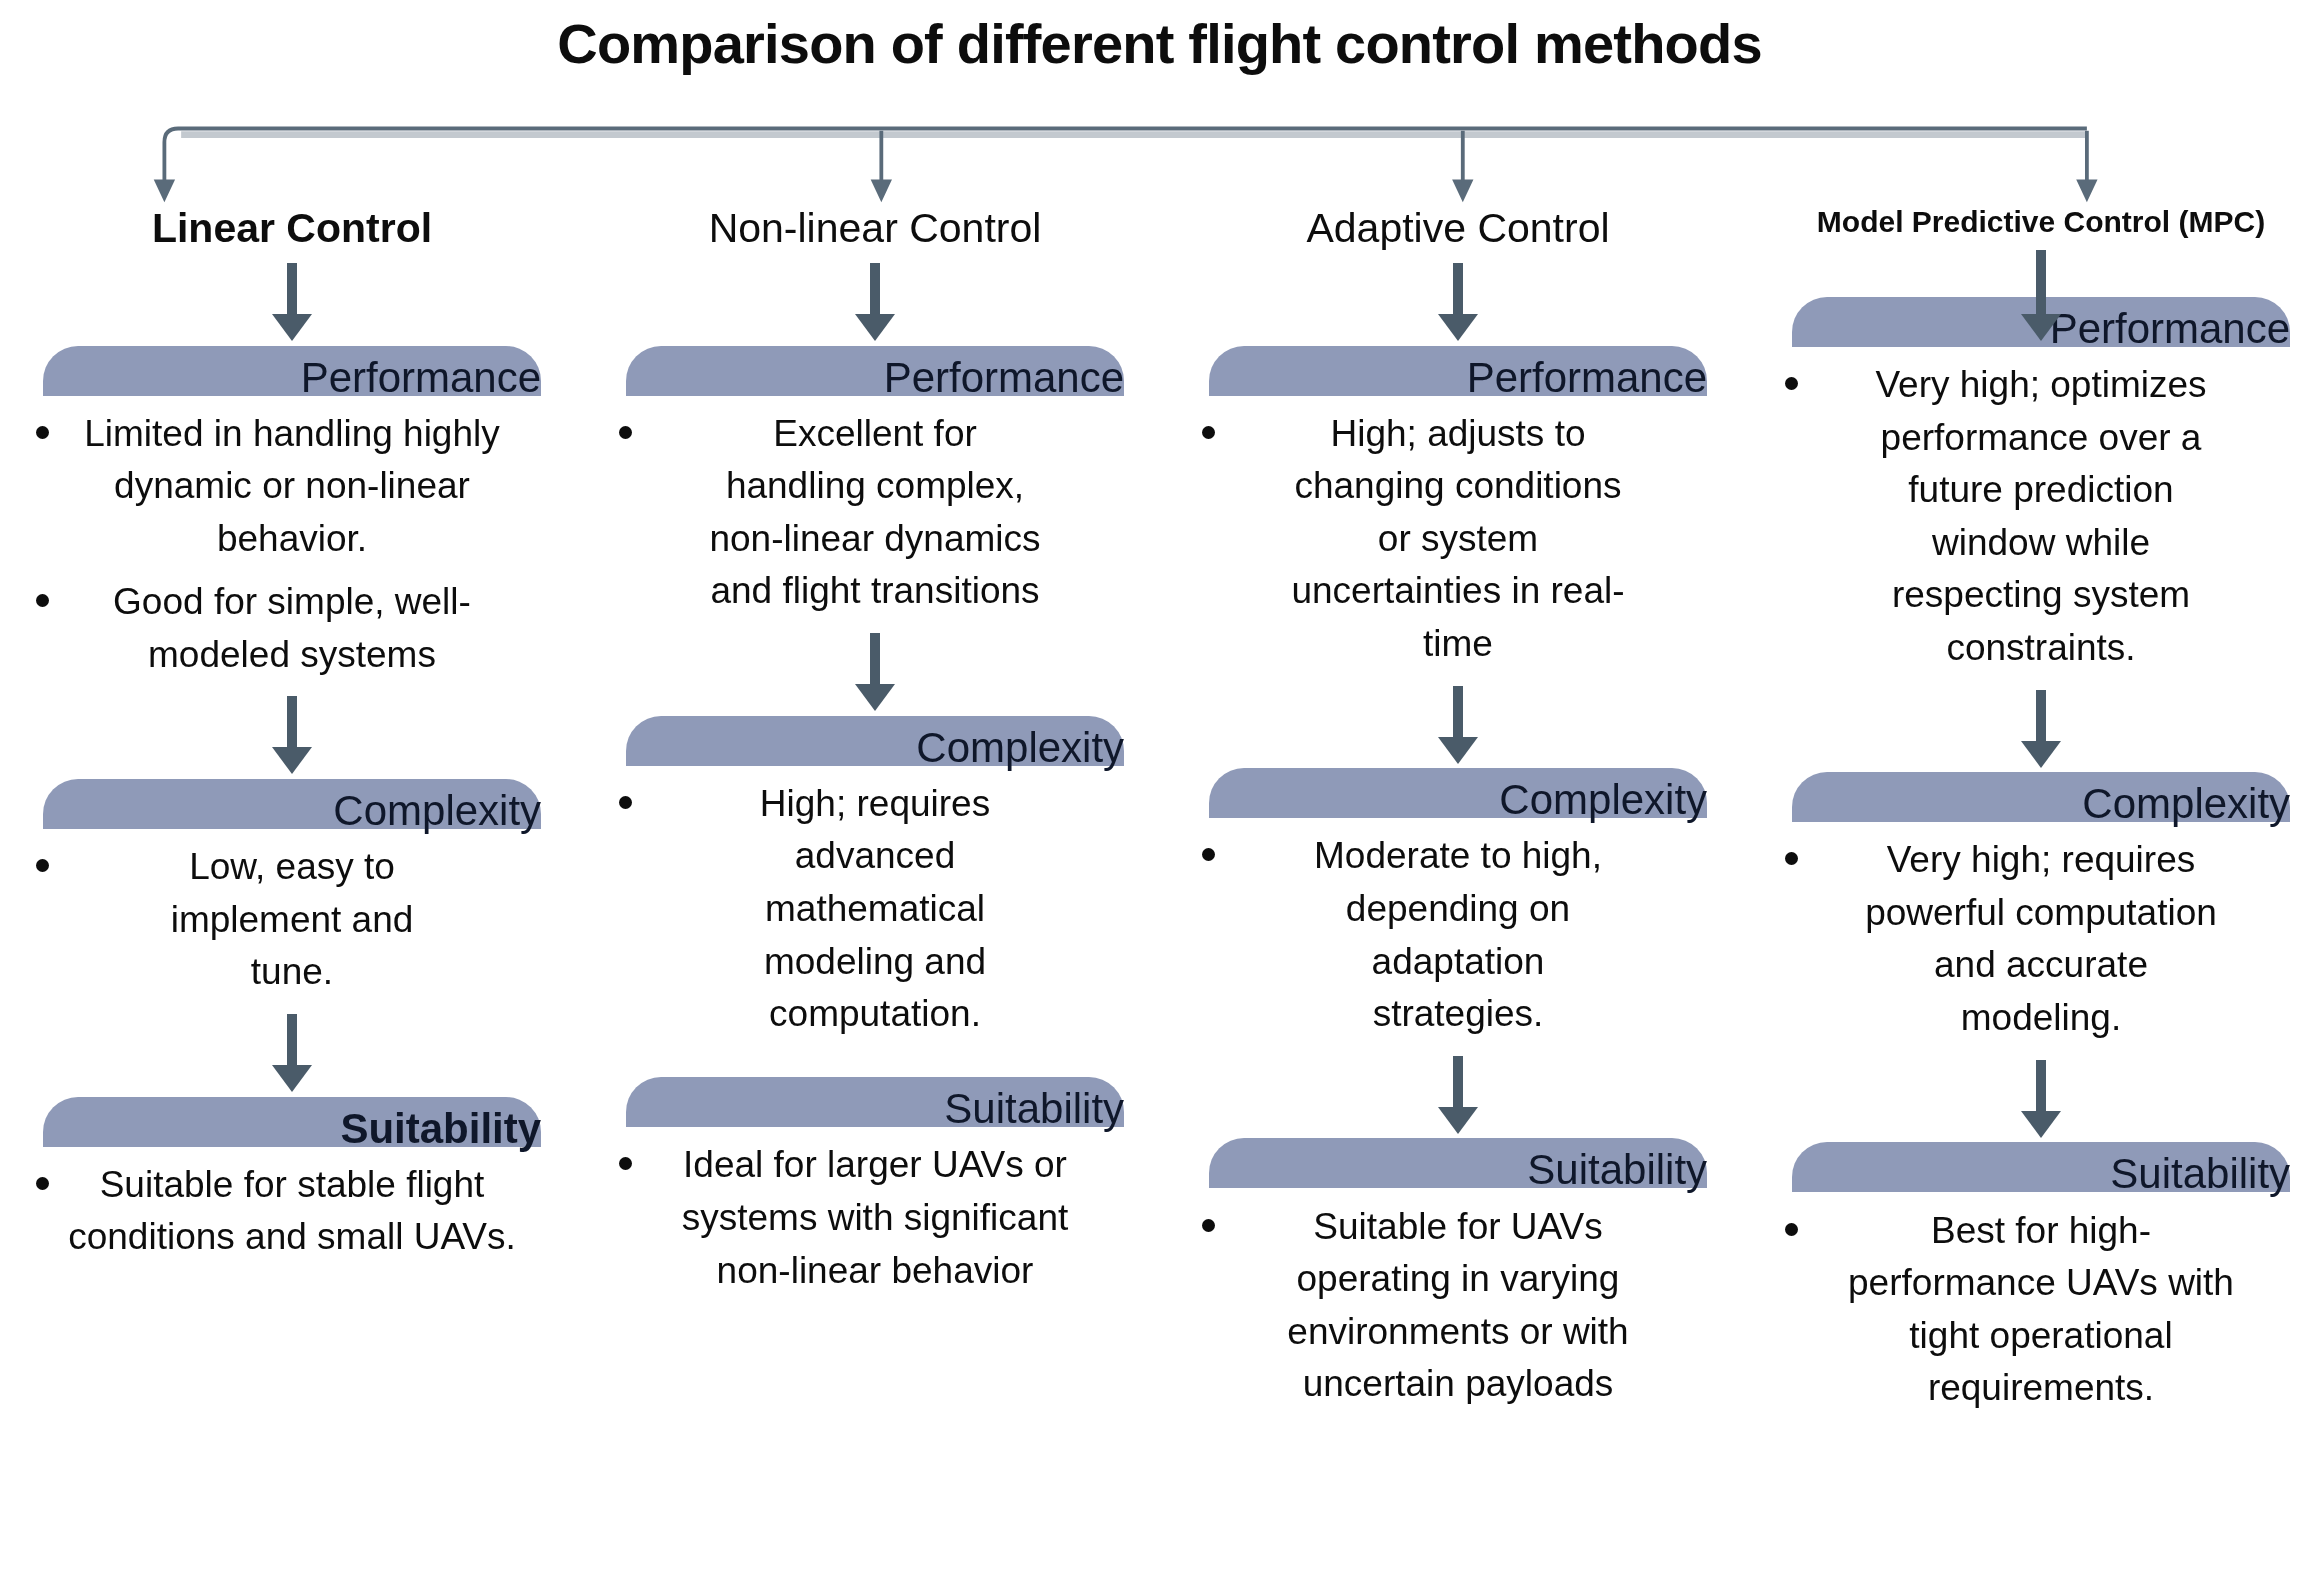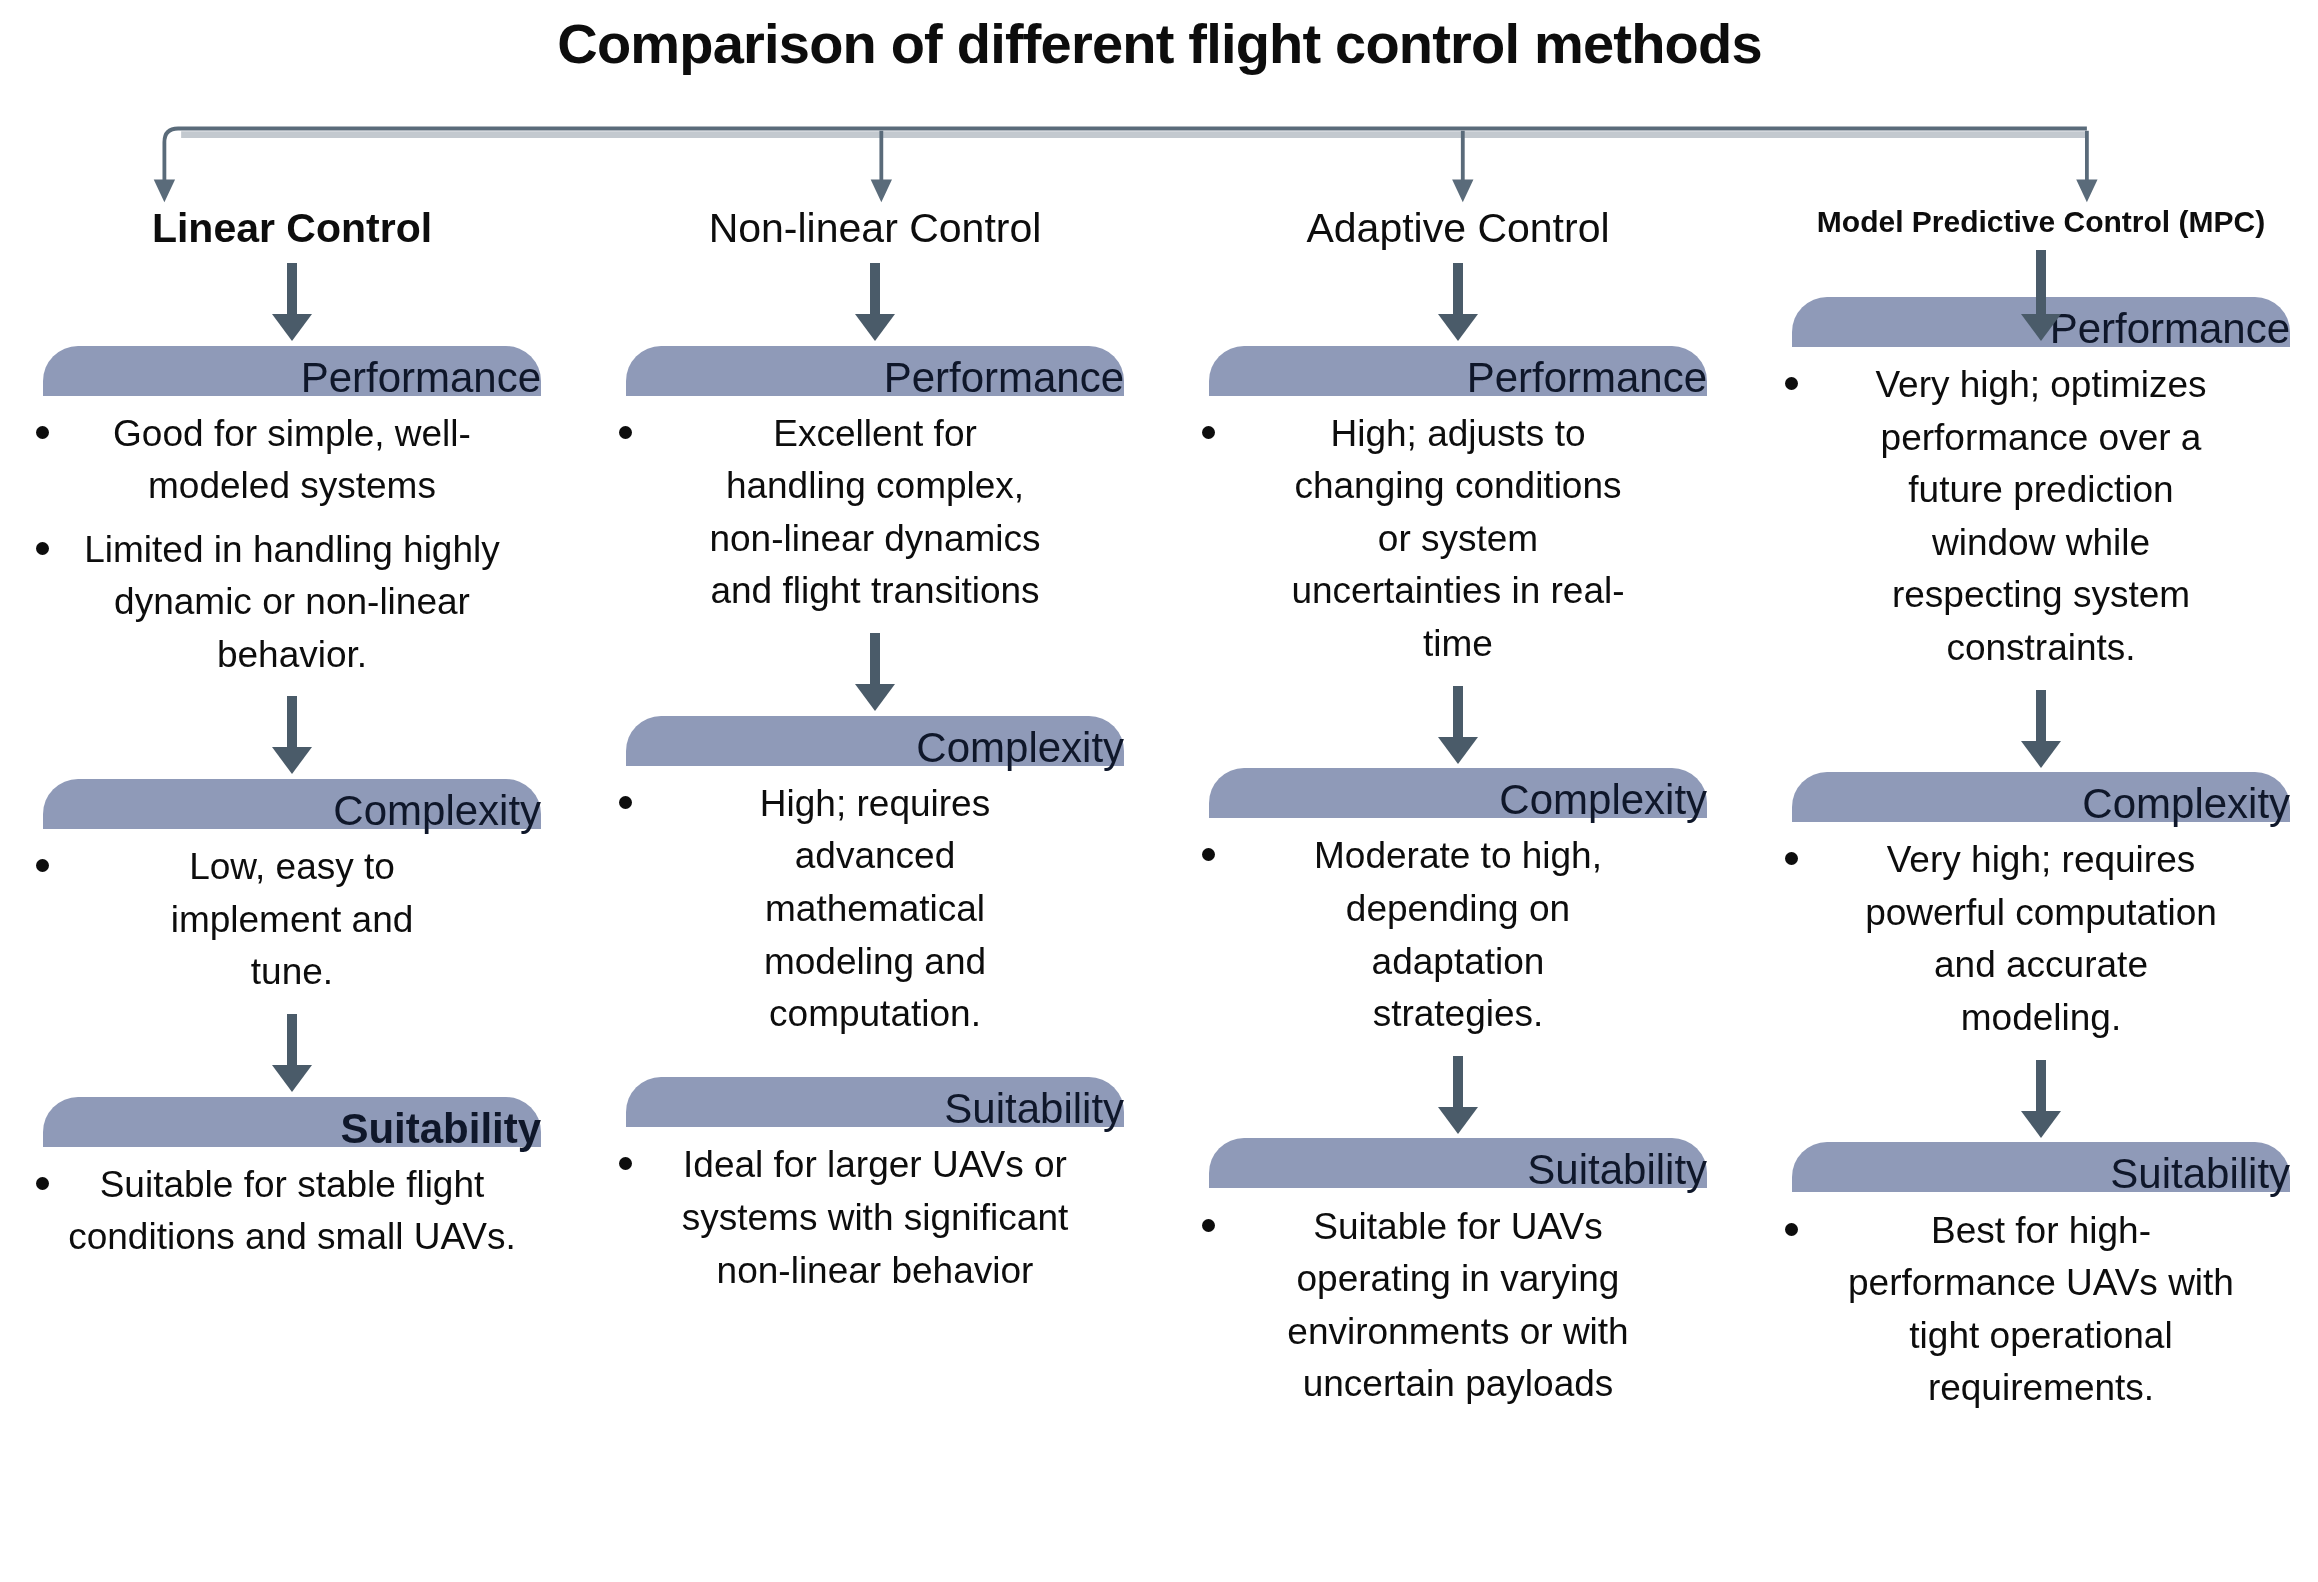--- a/index.html
+++ b/index.html
@@ -79,25 +79,25 @@
       <div class="col-title">Linear Control</div>
       <div class="arrow">
           <div class="shaft"></div>
           <div class="head"></div>
         </div>
 
       <div class="pill">Performance</div>
       <div class="section-bullets">
         <div class="bullet">
           <span class="dot"></span>
+          <div class="bullet-text w560">Limited in handling highly dynamic or non-linear behavior.</div>
+        </div>
+        <div class="bullet">
+          <span class="dot"></span>
           <div class="bullet-text w560">Good for simple, well-modeled systems</div>
-        </div>
-        <div class="bullet">
-          <span class="dot"></span>
-          <div class="bullet-text w560">Limited in handling highly dynamic or non-linear behavior.</div>
         </div>
       </div>
       <div class="arrow">
           <div class="shaft"></div>
           <div class="head"></div>
         </div>
 
       <div class="pill">Complexity</div>
       <div class="section-bullets">
         <div class="bullet">

